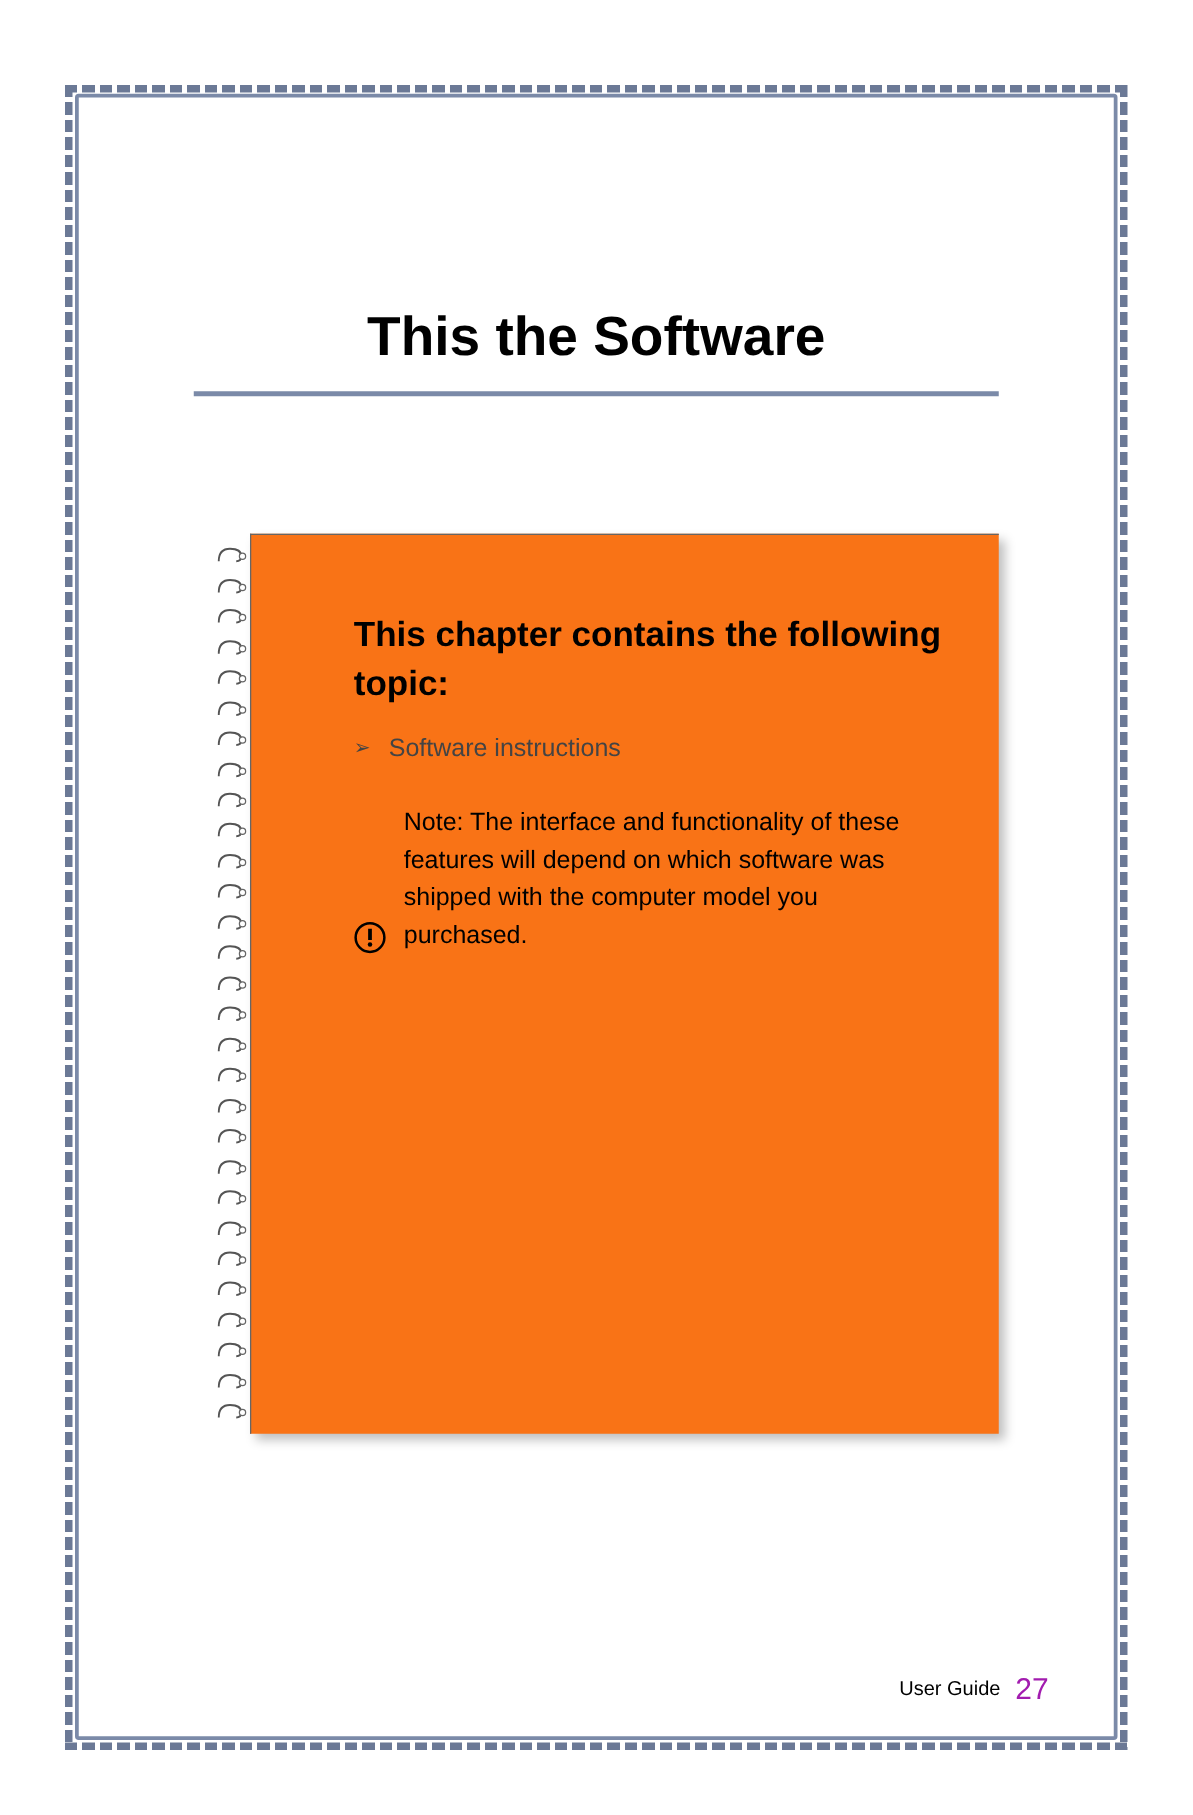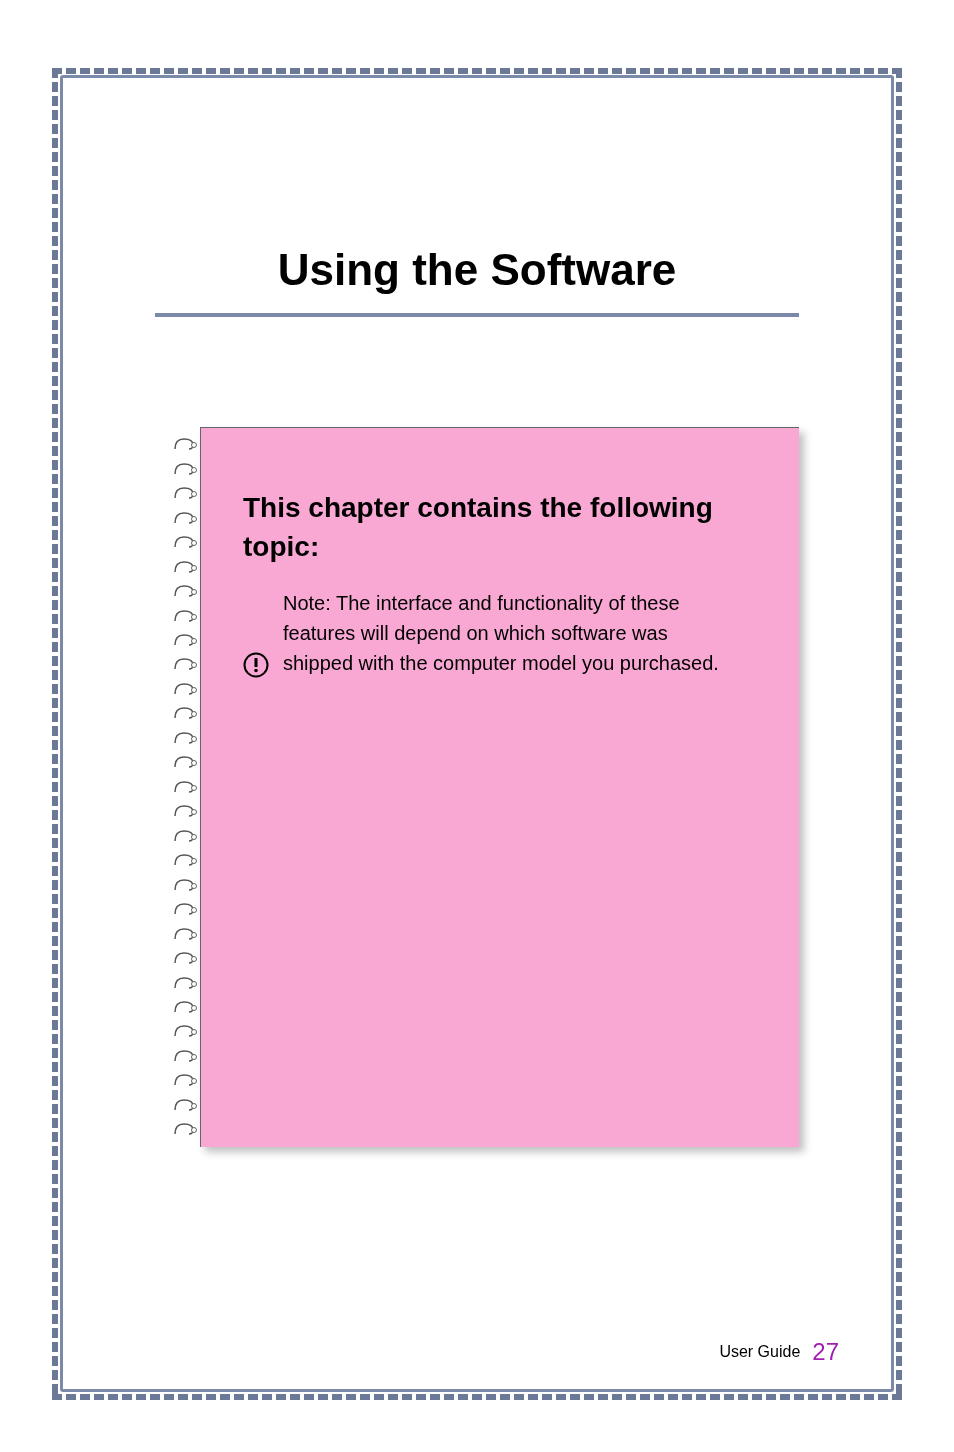--- a/index.html
+++ b/index.html
@@ -90,25 +90,25 @@
       height: 18px;
       position: relative;
     }
     
     .spiral-ring svg {
       width: 100%;
       height: 100%;
     }
     
     .topic-box {
-      background: #f9a8d4;
+      background: #f97316;
       border-top: 1.5px solid #666;
       border-left: 1.5px solid #666;
       box-shadow: 5px 5px 8px rgba(0,0,0,0.25);
-      padding: 60px 40px 40px 42px;
+      padding: 60px 40px 40px 82px;
       min-height: 720px;
     }
     
     .topic-heading {
       font-size: 28px;
       font-weight: bold;
       color: #000;
       margin-bottom: 22px;
       line-height: 1.4;
     }
@@ -178,21 +178,21 @@
     }
   </style>
 </head>
 <body>
 
 <div class="dashed-border"></div>
 <div class="outer-border"></div>
 
 <div class="content-area">
 
-  <h1 class="chapter-title">Using the Software</h1>
+  <h1 class="chapter-title">This the Software</h1>
   <div class="title-underline"></div>
 
   <div class="topic-box-wrapper">
 
     <div class="spiral-binding">
       <div class="spiral-ring"><svg viewBox="0 0 28 18">
             <path d="M 3 14 Q 3 4, 12 4 Q 21 4, 21 10 Q 21 14, 17 14" fill="none" stroke="#555" stroke-width="1.5"></path>
             <circle cx="22" cy="10" r="2.5" fill="#fff" stroke="#666" stroke-width="1"></circle>
           </svg></div>
       <div class="spiral-ring"><svg viewBox="0 0 28 18">
@@ -305,20 +305,23 @@
           </svg></div>
       <div class="spiral-ring"><svg viewBox="0 0 28 18">
             <path d="M 3 14 Q 3 4, 12 4 Q 21 4, 21 10 Q 21 14, 17 14" fill="none" stroke="#555" stroke-width="1.5"></path>
             <circle cx="22" cy="10" r="2.5" fill="#fff" stroke="#666" stroke-width="1"></circle>
           </svg></div>
     </div>
 
     <div class="topic-box">
       <h2 class="topic-heading">This chapter contains the following topic:</h2>
 
+      <ul class="topic-list">
+        <li class="topic-list-item">Software instructions</li>
+      </ul>
 
       <div class="note-block">
         <span class="note-icon">
           <svg viewBox="0 0 26 26">
             <circle cx="13" cy="13" r="11.5" fill="none" stroke="#000" stroke-width="2"></circle>
             <rect x="11.5" y="6" width="3" height="9" fill="#000"></rect>
             <circle cx="13" cy="18.5" r="1.8" fill="#000"></circle>
           </svg>
         </span>
         <p class="note-text">

